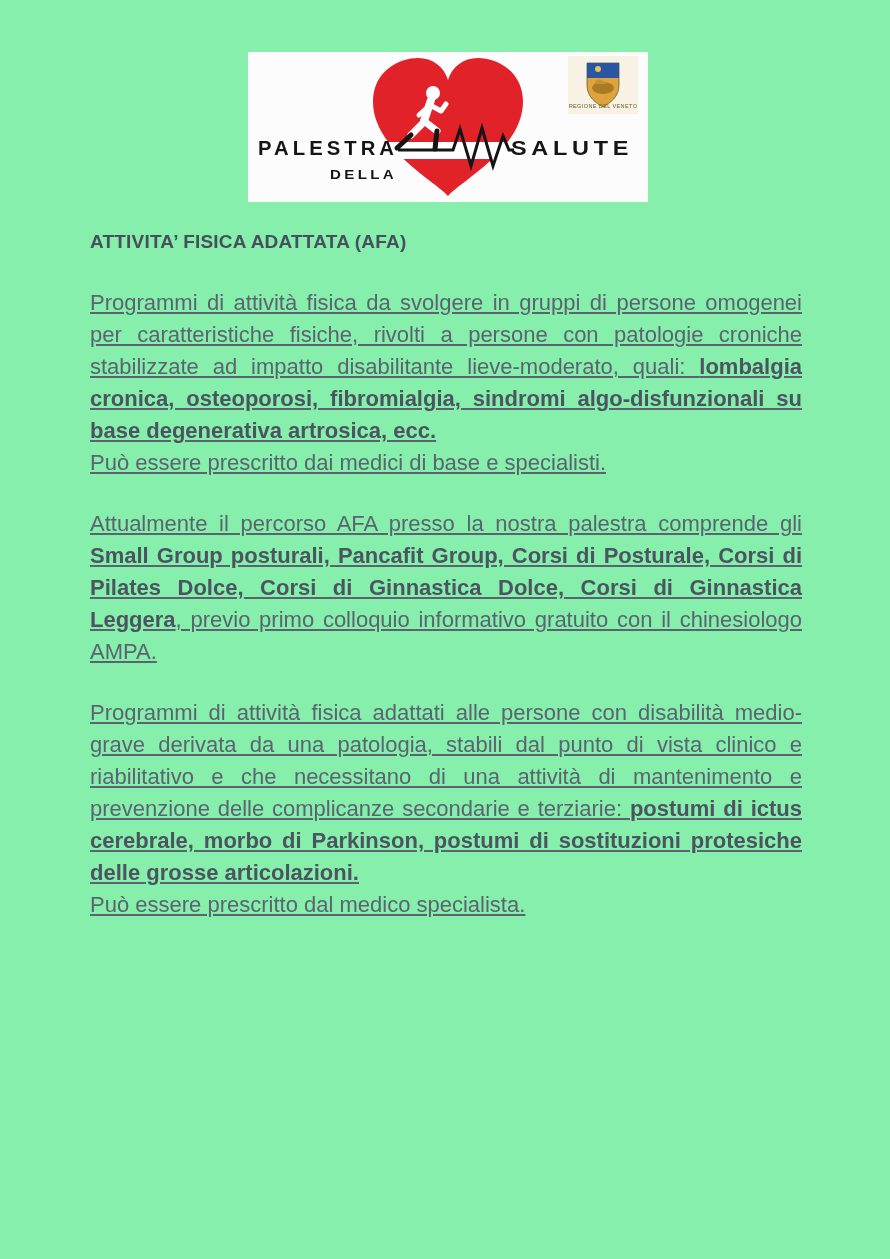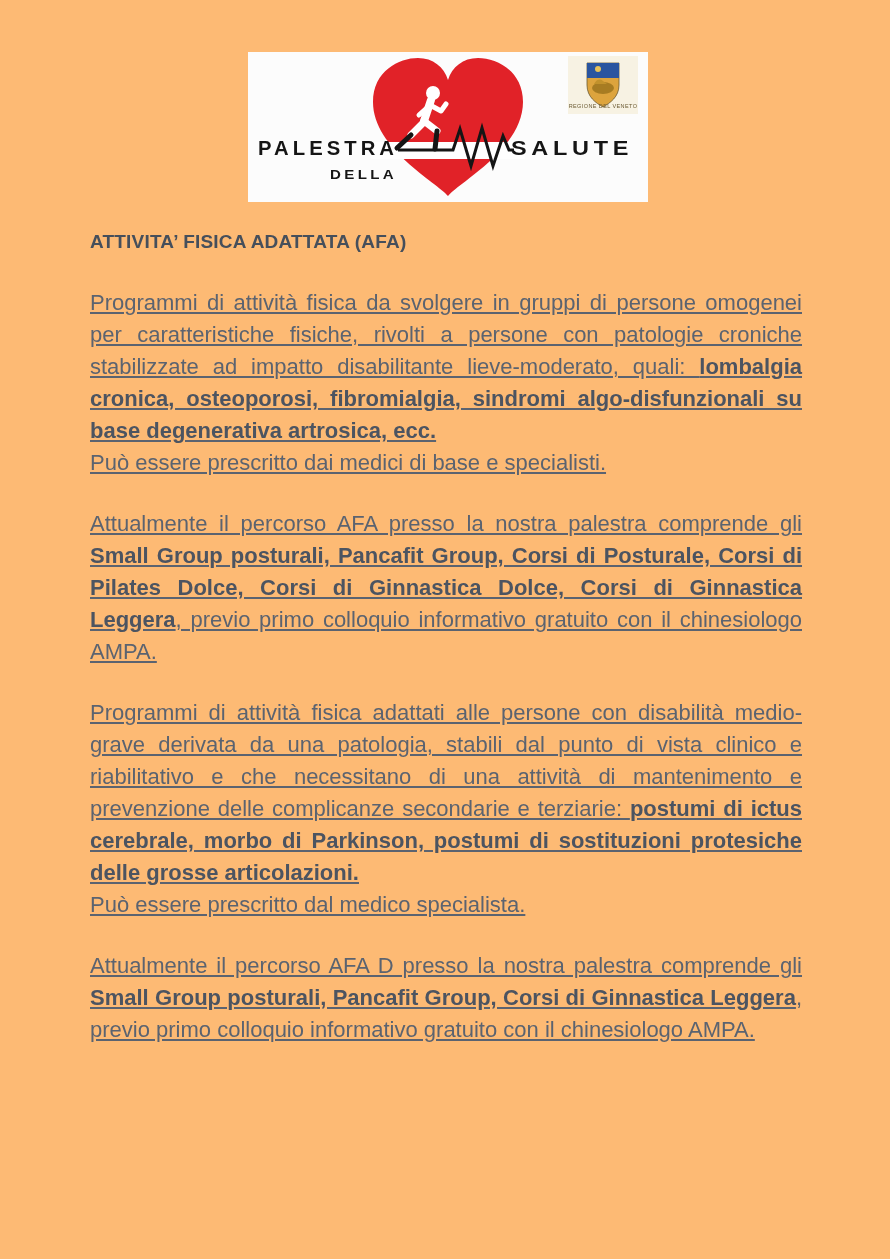--- a/index.html
+++ b/index.html
@@ -5,21 +5,21 @@
   html, body { margin: 0; padding: 0; }
   body {
     width: 890px; height: 1259px;
     background: #ffffff;
     font-family: "Liberation Sans", sans-serif;
     position: relative;
     overflow: hidden;
   }
   .page {
     position: absolute; inset: 0;
-    background: #fdba74;
+    background: #86efac;
   }
   .logo-wrap {
     position: absolute;
     left: 248px; top: 52px;
     width: 400px; height: 150px;
   }
   .logo-wrap svg { display: block; width: 400px; height: 150px; }
   .content {
     position: absolute;
     left: 90px; top: 202px;
@@ -99,17 +99,16 @@
   <div class="content">
 
     <section>
       <h1 class="section-heading">ATTIVITA’ FISICA ADATTATA (AFA)</h1>
       <p class="body-par"><span>Programmi di attività fisica da svolgere in gruppi di persone omogenei per caratteristiche fisiche, rivolti a persone con patologie croniche stabilizzate ad impatto disabilitante lieve-moderato, quali: </span><b>lombalgia cronica, osteoporosi, fibromialgia, sindromi algo-disfunzionali su base degenerativa artrosica, ecc.</b><br><span>Può essere prescritto dai medici di base e specialisti.</span></p>
       <p class="body-par"><span>Attualmente il percorso AFA presso la nostra palestra comprende gli </span><b>Small Group posturali, Pancafit Group, Corsi di Posturale, Corsi di Pilates Dolce, Corsi di Ginnastica Dolce, Corsi di Ginnastica Leggera</b><span>, previo primo colloquio informativo gratuito con il chinesiologo AMPA.</span></p>
     </section>
 
     <section>
       <p class="body-par"><span>Programmi di attività fisica adattati alle persone con disabilità medio-grave derivata da una patologia, stabili dal punto di vista clinico e riabilitativo e che necessitano di una attività di mantenimento e prevenzione delle complicanze secondarie e terziarie: </span><b>postumi di ictus cerebrale, morbo di Parkinson, postumi di sostituzioni protesiche delle grosse articolazioni.</b><br><span>Può essere prescritto dal medico specialista.</span></p>
-      <p class="body-par"><span>Attualmente il percorso AFA D presso la nostra palestra comprende gli </span><b>Small Group posturali, Pancafit Group, Corsi di Ginnastica Leggera</b><span>, previo primo colloquio informativo gratuito con il chinesiologo AMPA.</span></p>
     </section>
 
   </div>
 </div>
 
 </body></html>

